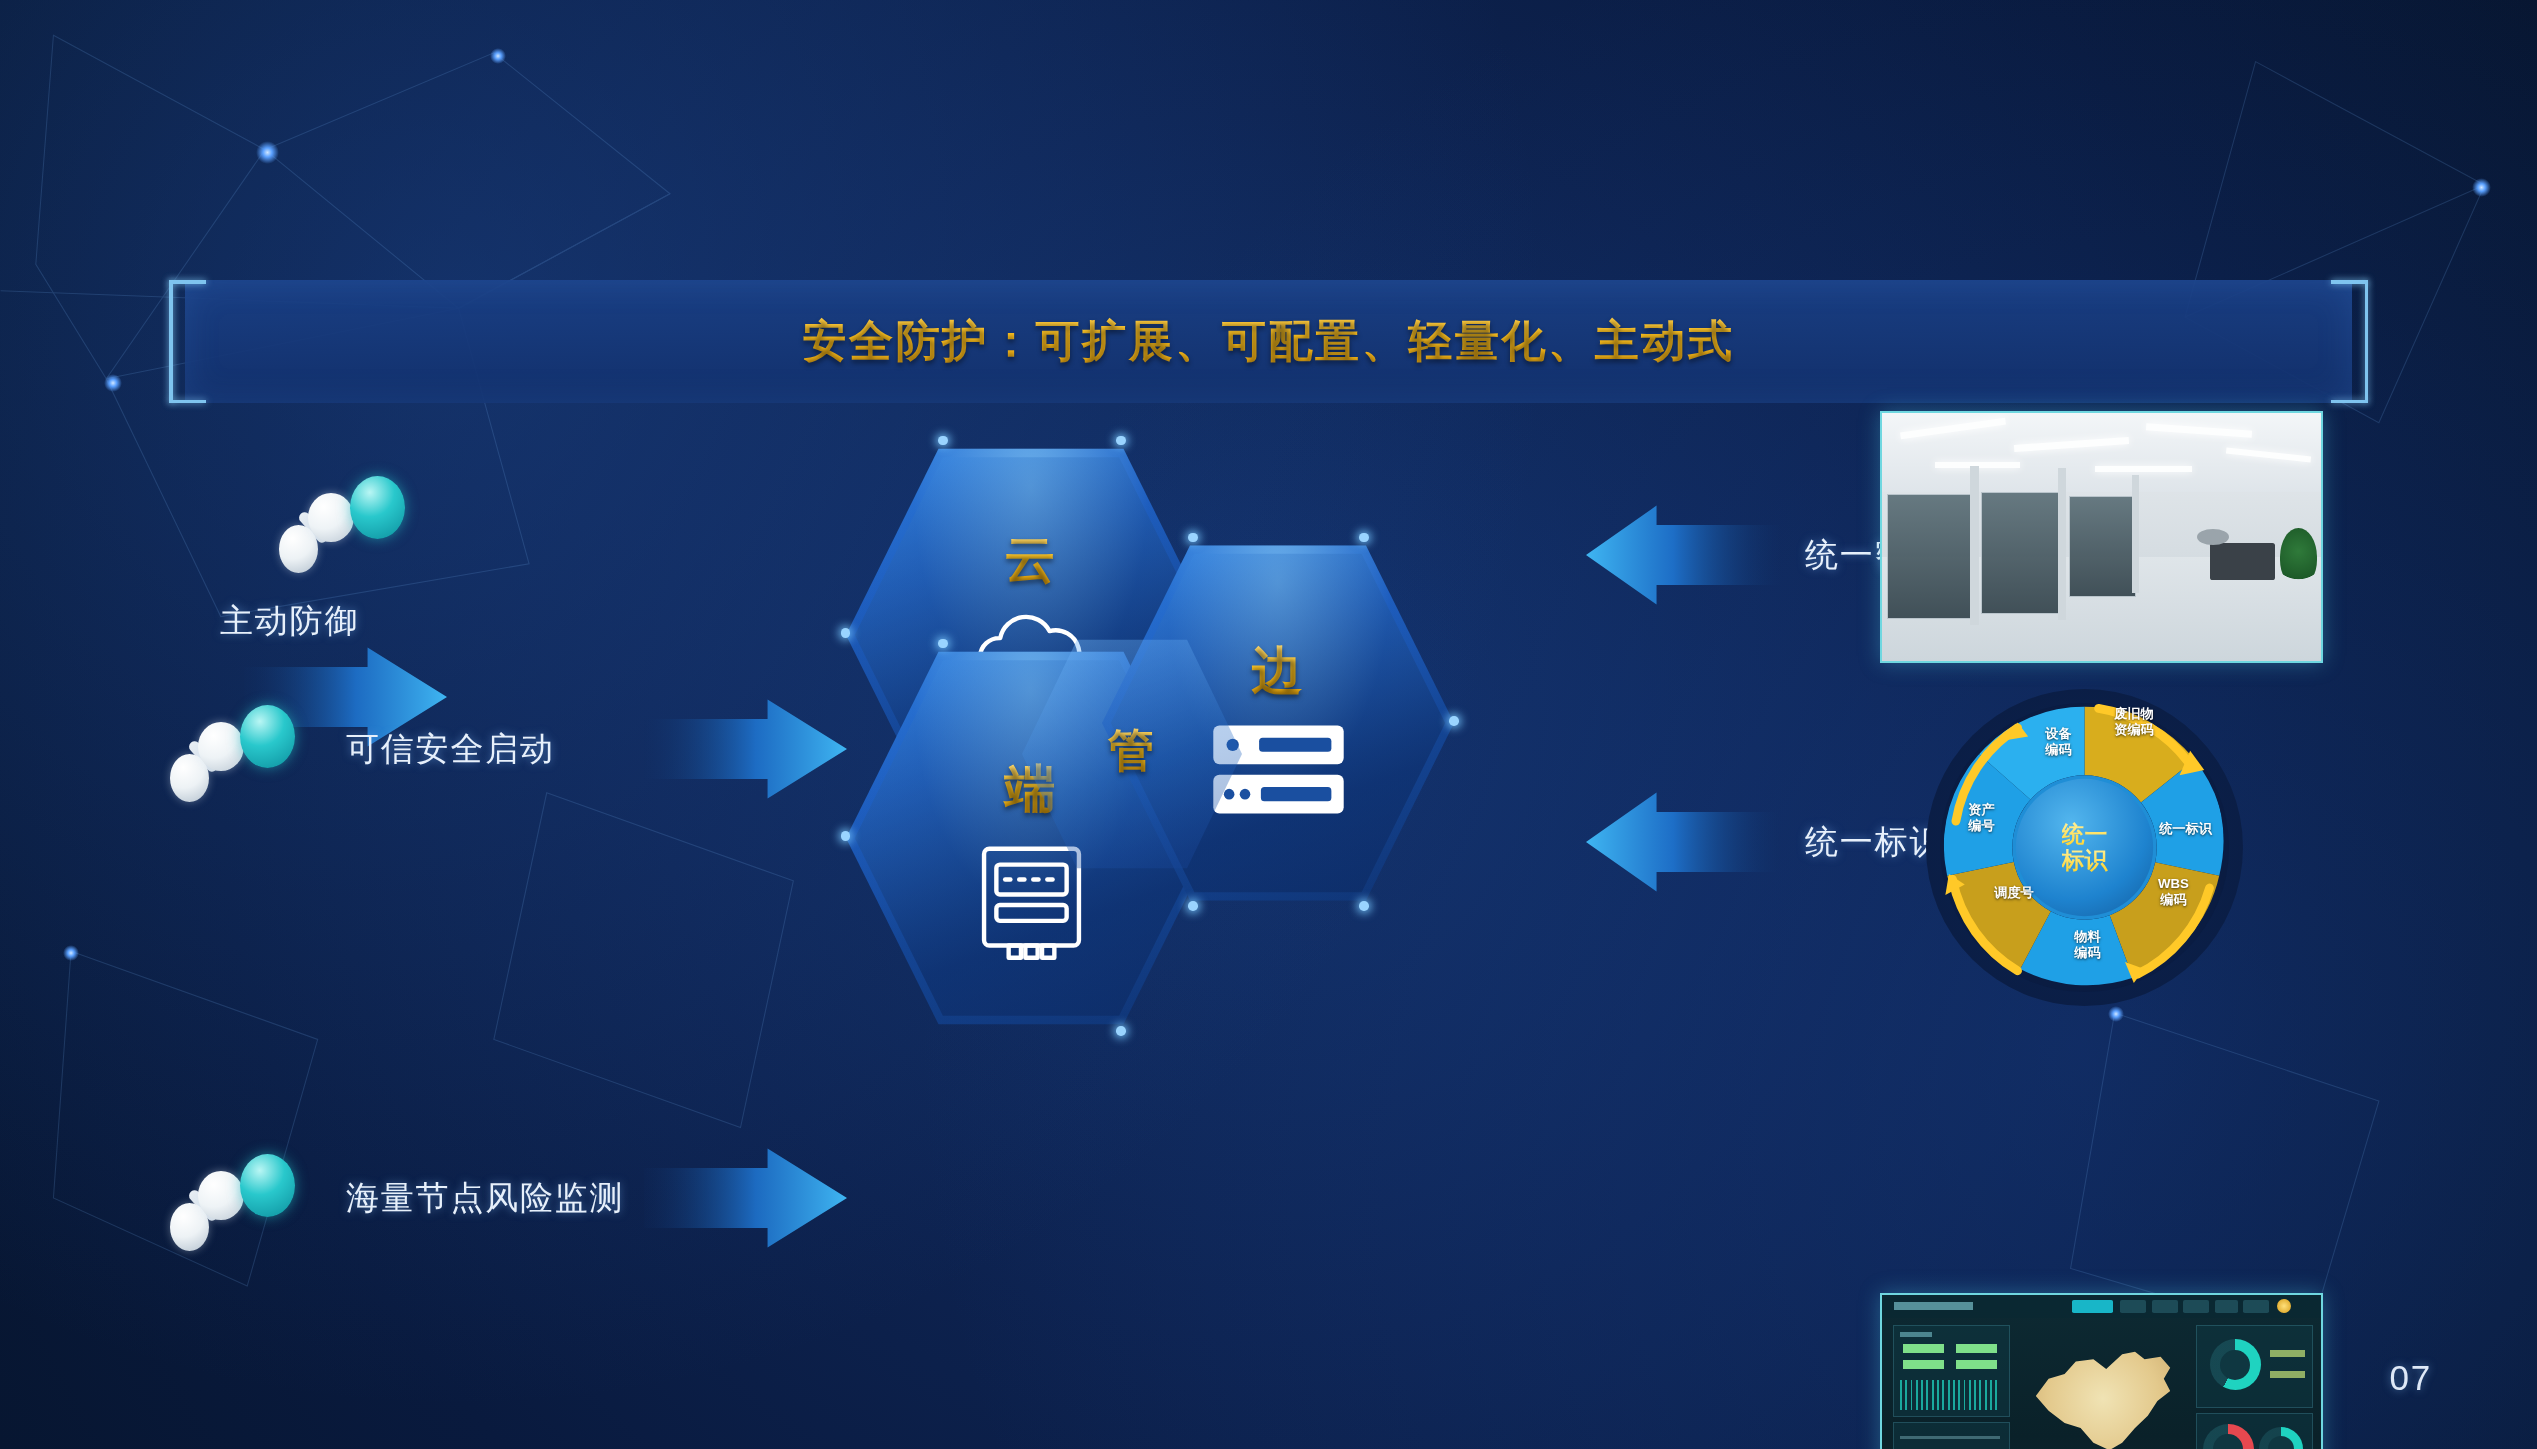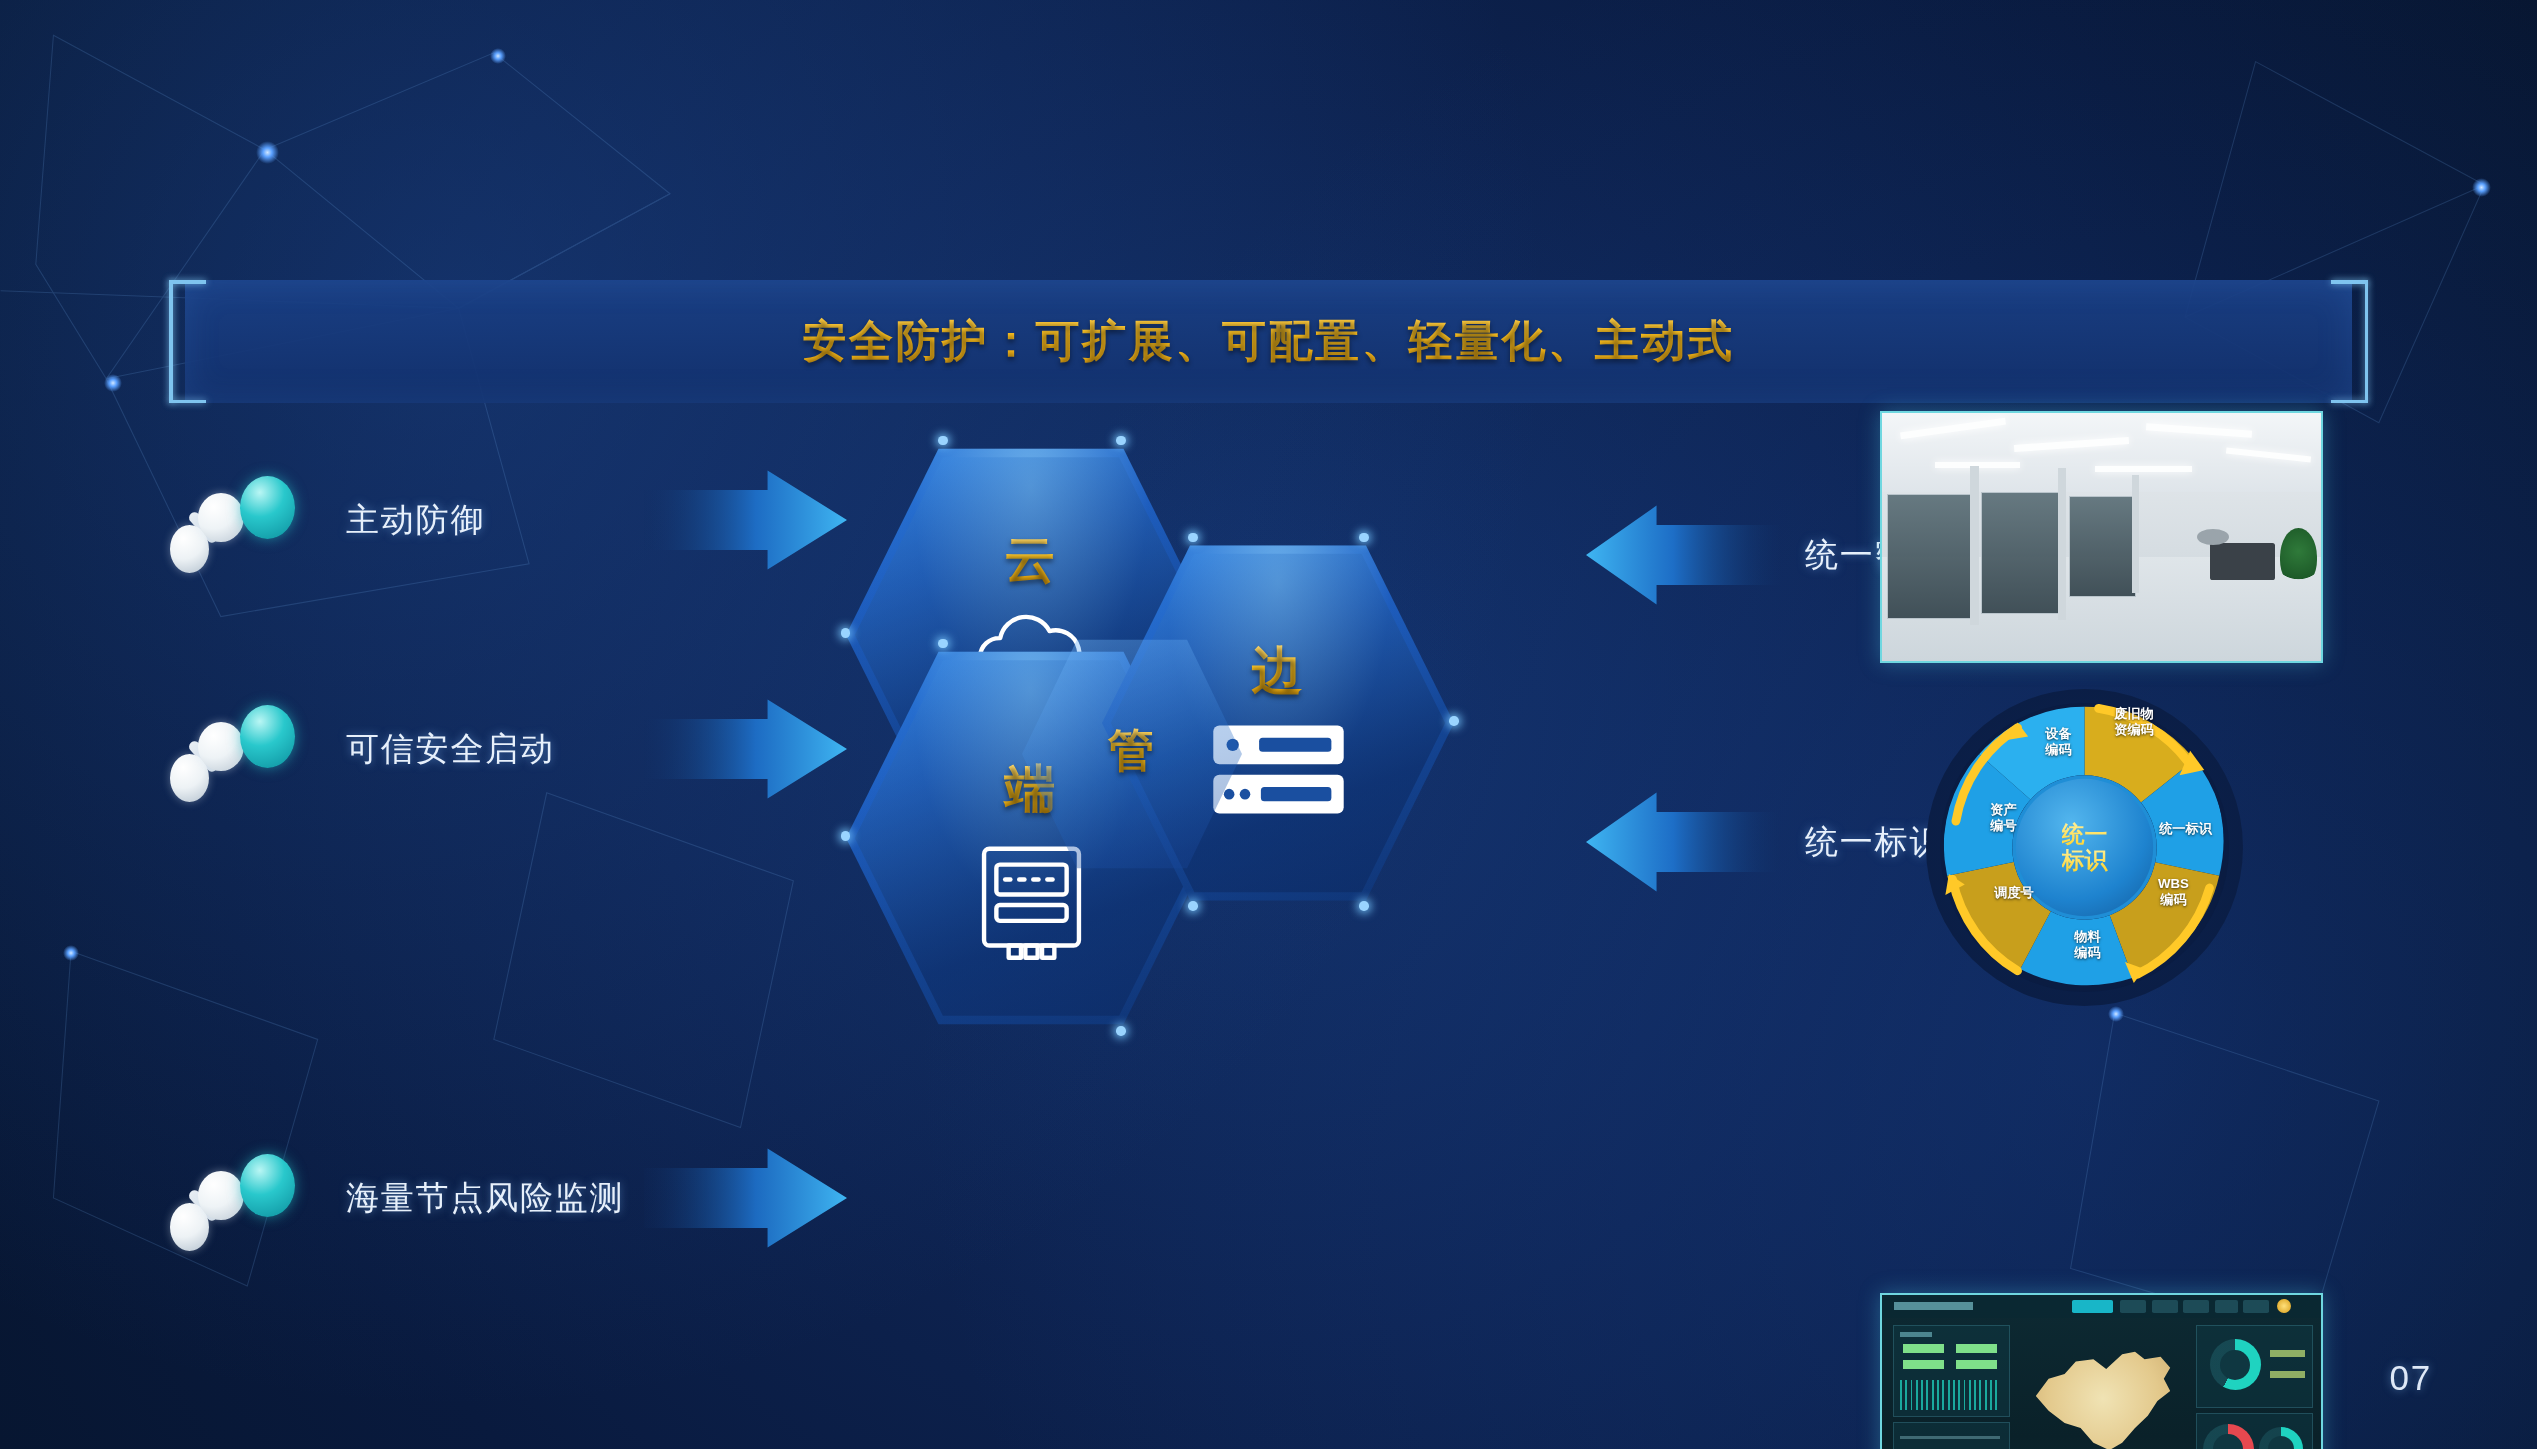--- a/index.html
+++ b/index.html
@@ -194,21 +194,21 @@
   <div class="banner">
     <div class="brk l">
         <span></span>
       </div>
     <div class="brk r">
         <span></span>
       </div>
     <div class="banner-text">安全防护：可扩展、可配置、轻量化、主动式</div>
   </div>
 
-  <div class="feat" style="left:166px;top:467px;">
+  <div class="feat" style="left:172px;top:467px;flex-direction:column;">
     <div class="mol">
       <div class="bond bond2"></div>
         <div class="bond bond1"></div>
       <div class="ball b3"></div>
         <div class="ball b2"></div>
         <div class="ball b1"></div>
     </div>
     <div class="feat-label">主动防御</div>
     <div class="arrow-r">
       <svg width="203" height="106" viewBox="0 0 230 120">
@@ -422,21 +422,21 @@
         <span>标识</span>
       </div>
       <div class="seg-label" style="left:173px;top:17px;width:70px;">废旧物
 资编码</div>
       <div class="seg-label" style="left:211px;top:132px;width:97px;">统一标识</div>
       <div class="seg-label" style="left:215px;top:187px;width:65px;">WBS
 编码</div>
       <div class="seg-label" style="left:129px;top:240px;width:65px;">物料
 编码</div>
       <div class="seg-label" style="left:51px;top:196px;width:74px;">调度号</div>
-      <div class="seg-label" style="left:43px;top:113px;width:69px;">资产
+      <div class="seg-label" style="left:21px;top:113px;width:69px;">资产
 编号</div>
       <div class="seg-label" style="left:99px;top:37px;width:67px;">设备
 编码</div>
     </div>
   </div>
 
   <div class="media dash" style="left:1880px;top:1041px;width:439px;height:236px;">
     <div style="position:absolute;left:0;top:0;width:100%;height:23px;background:rgba(10,40,50,.9);"></div>
     <div style="position:absolute;left:12.3px;top:7px;width:79px;height:8px;background:rgba(150,230,240,.55);"></div>
     <div class="tab on" style="left:190px;top:5.3px;width:41px;"></div>

